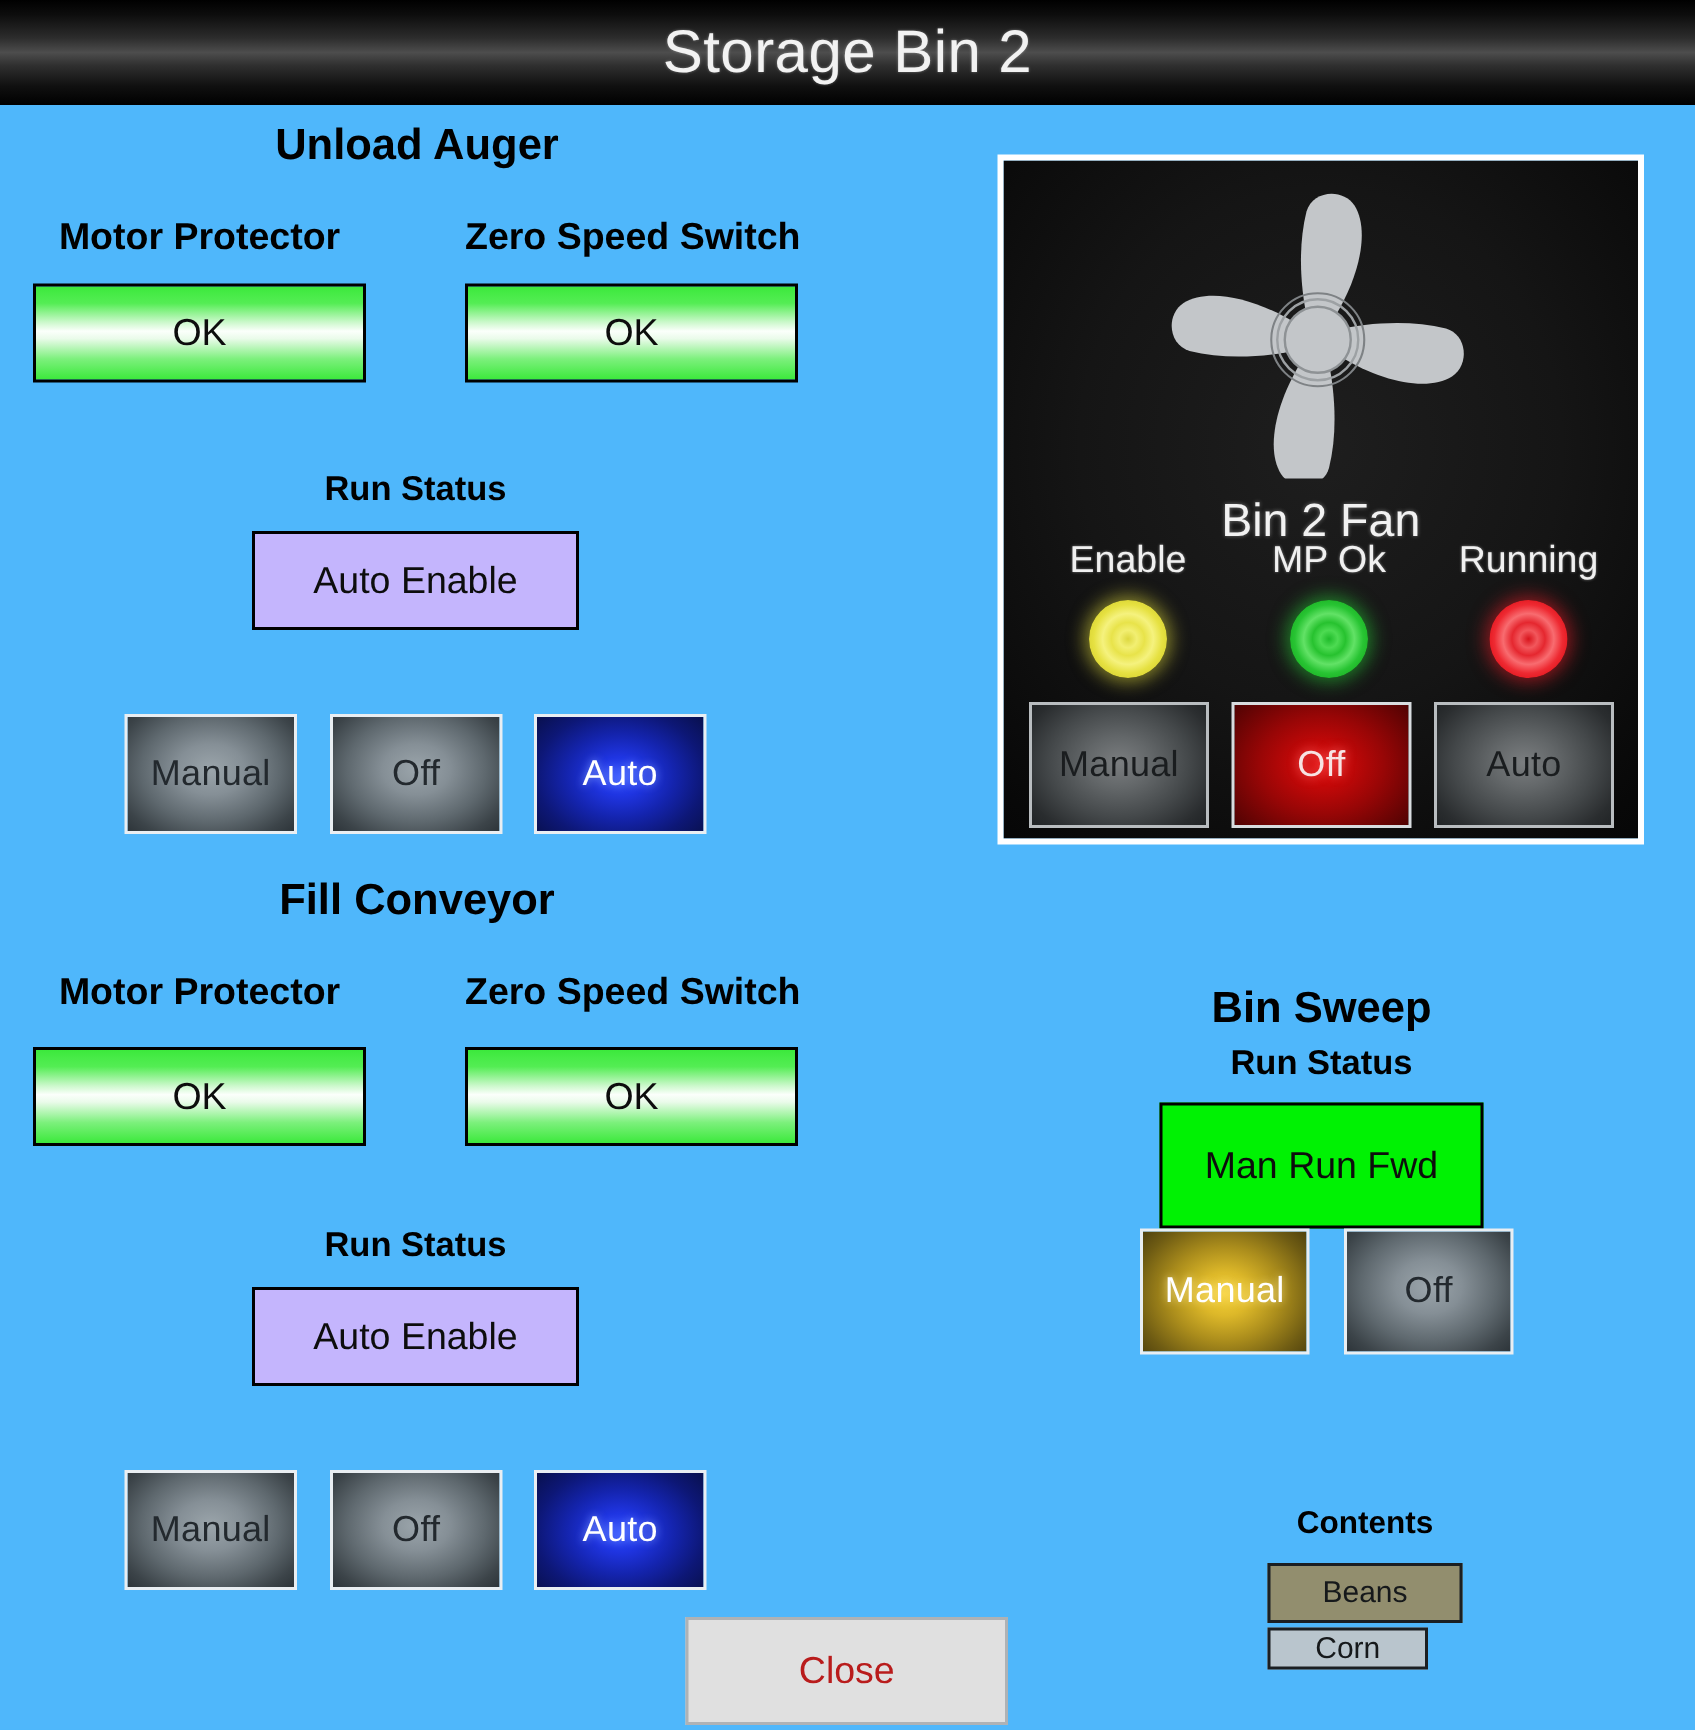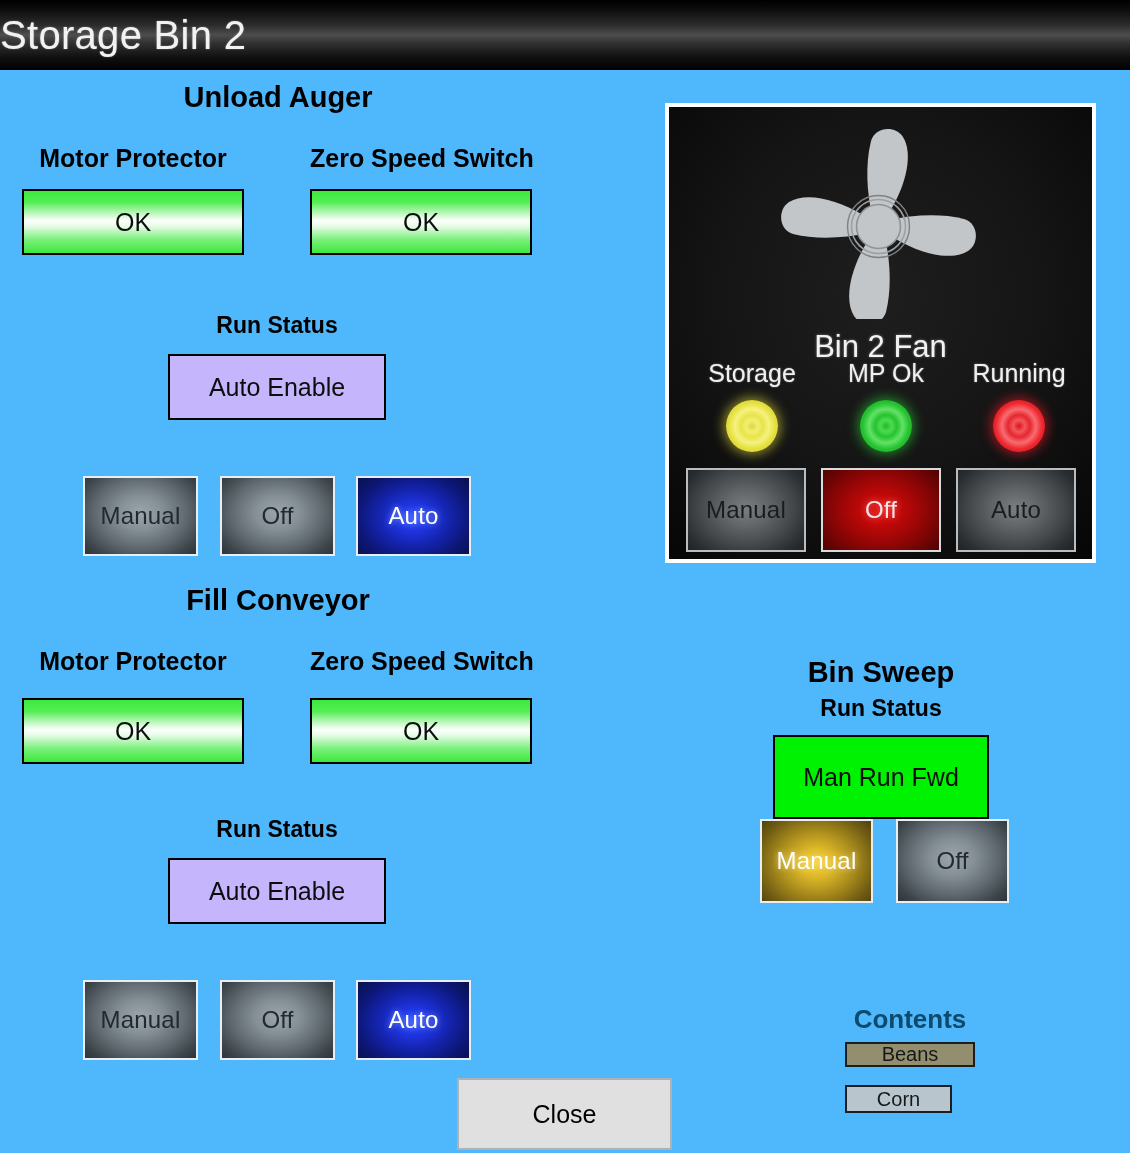--- a/index.html
+++ b/index.html
@@ -25,21 +25,21 @@
     background: linear-gradient(to bottom,
         #000000 0%,
         #0d0d0d 14%,
         #2c2c2c 36%,
         #4d4d4d 50%,
         #303030 62%,
         #101010 82%,
         #000000 100%);
     display: flex;
     align-items: center;
-    justify-content: flex-start;
+    justify-content: center;
   }
   .titlebar-text {
     color: #f2f2f2;
     font-size: 40px;
     font-weight: 400;
     letter-spacing: 0.3px;
     text-shadow: 0 0 2px rgba(255,255,255,0.35);
   }
 
   
@@ -189,23 +189,23 @@
   .led-red {
     background: radial-gradient(circle at 50% 50%,
         #d8141c 0%, #f2575c 16%, #e5272f 30%, #f86c70 46%,
         #ee2a32 62%, #df1018 80%, #b00a10 100%);
     box-shadow: 0 0 11px 3px rgba(235,30,40,0.55);
   }
 
   
   .contents-title {
     position: absolute;
-    color: #0c4a6e;
+    color: #000000;
     font-weight: bold;
-    font-size: 26px;
+    font-size: 21px;
     text-align: center;
     white-space: nowrap;
   }
   .content-btn {
     position: absolute;
     border: 2px solid #1b1f22;
     box-sizing: border-box;
     display: flex;
     align-items: center;
     justify-content: center;
@@ -218,21 +218,21 @@
   
   .close-btn {
     position: absolute;
     background: #e0e0e0;
     border: 2px solid #aeb2b5;
     box-sizing: border-box;
     display: flex;
     align-items: center;
     justify-content: center;
     font-size: 25px;
-    color: #000000;
+    color: #b91c1c;
   }
 </style>
 </head>
 <body>
 
 <div class="titlebar">
   <span class="titlebar-text">Storage Bin 2</span>
 </div>
 
 <div class="section-title" style="left:163px; top:81px; width:230px;">Unload Auger</div>
@@ -286,37 +286,37 @@
 
       <circle cx="107.5" cy="107.5" r="22" fill="#c3c6c9"></circle>
       <circle cx="107.5" cy="107.5" r="22" fill="none" stroke="#8e9295" stroke-width="1.6"></circle>
       <circle cx="107.5" cy="107.5" r="27" fill="none" stroke="#9da1a4" stroke-width="1.6"></circle>
       <circle cx="107.5" cy="107.5" r="31" fill="none" stroke="#7e8285" stroke-width="1.4"></circle>
     </svg>
   </div>
 
   <div class="fan-name" style="top:200px;">Bin 2 Fan</div>
 
-  <div class="led-label" style="left:8px;  top:252px; width:150px;">Storage</div>
+  <div class="led-label" style="left:8px;  top:252px; width:150px;">Enable</div>
   <div class="led-label" style="left:142px; top:252px; width:150px;">MP Ok</div>
   <div class="led-label" style="left:275px; top:252px; width:150px;">Running</div>
 
   <div class="led led-yellow" style="left:57px;  top:293px;"></div>
   <div class="led led-green" style="left:191px; top:293px;"></div>
   <div class="led led-red" style="left:324px; top:293px;"></div>
 
   <div class="mode-btn mb-gray-dark" style="left:17px;  top:361px; width:120px; height:84px;">Manual</div>
   <div class="mode-btn mb-red" style="left:152px; top:361px; width:120px; height:84px;">Off</div>
   <div class="mode-btn mb-gray-dark" style="left:287px; top:361px; width:120px; height:84px;">Auto</div>
 </div>
 
 <div class="section-title" style="left:766px; top:656px; width:230px;">Bin Sweep</div>
 <div class="run-status-label" style="left:770px; top:695px; width:222px;">Run Status</div>
 <div class="status-box status-green" style="left:773px; top:735px; width:216px; height:84px;">Man Run Fwd</div>
 
 <div class="mode-btn mb-yellow" style="left:760px; top:819px; width:113px; height:84px;">Manual</div>
 <div class="mode-btn mb-gray" style="left:896px; top:819px; width:113px; height:84px;">Off</div>
 
 <div class="contents-title" style="left:800px; top:1004px; width:220px;">Contents</div>
-<div class="content-btn content-beans" style="left:845px; top:1042px; width:130px; height:25px;">Beans</div>
+<div class="content-btn content-beans" style="left:845px; top:1042px; width:130px; height:40px;">Beans</div>
 <div class="content-btn content-corn" style="left:845px; top:1085px; width:107px; height:28px;">Corn</div>
 
 <div class="close-btn" style="left:457px; top:1078px; width:215px; height:72px;">Close</div>
 
 </body></html>

